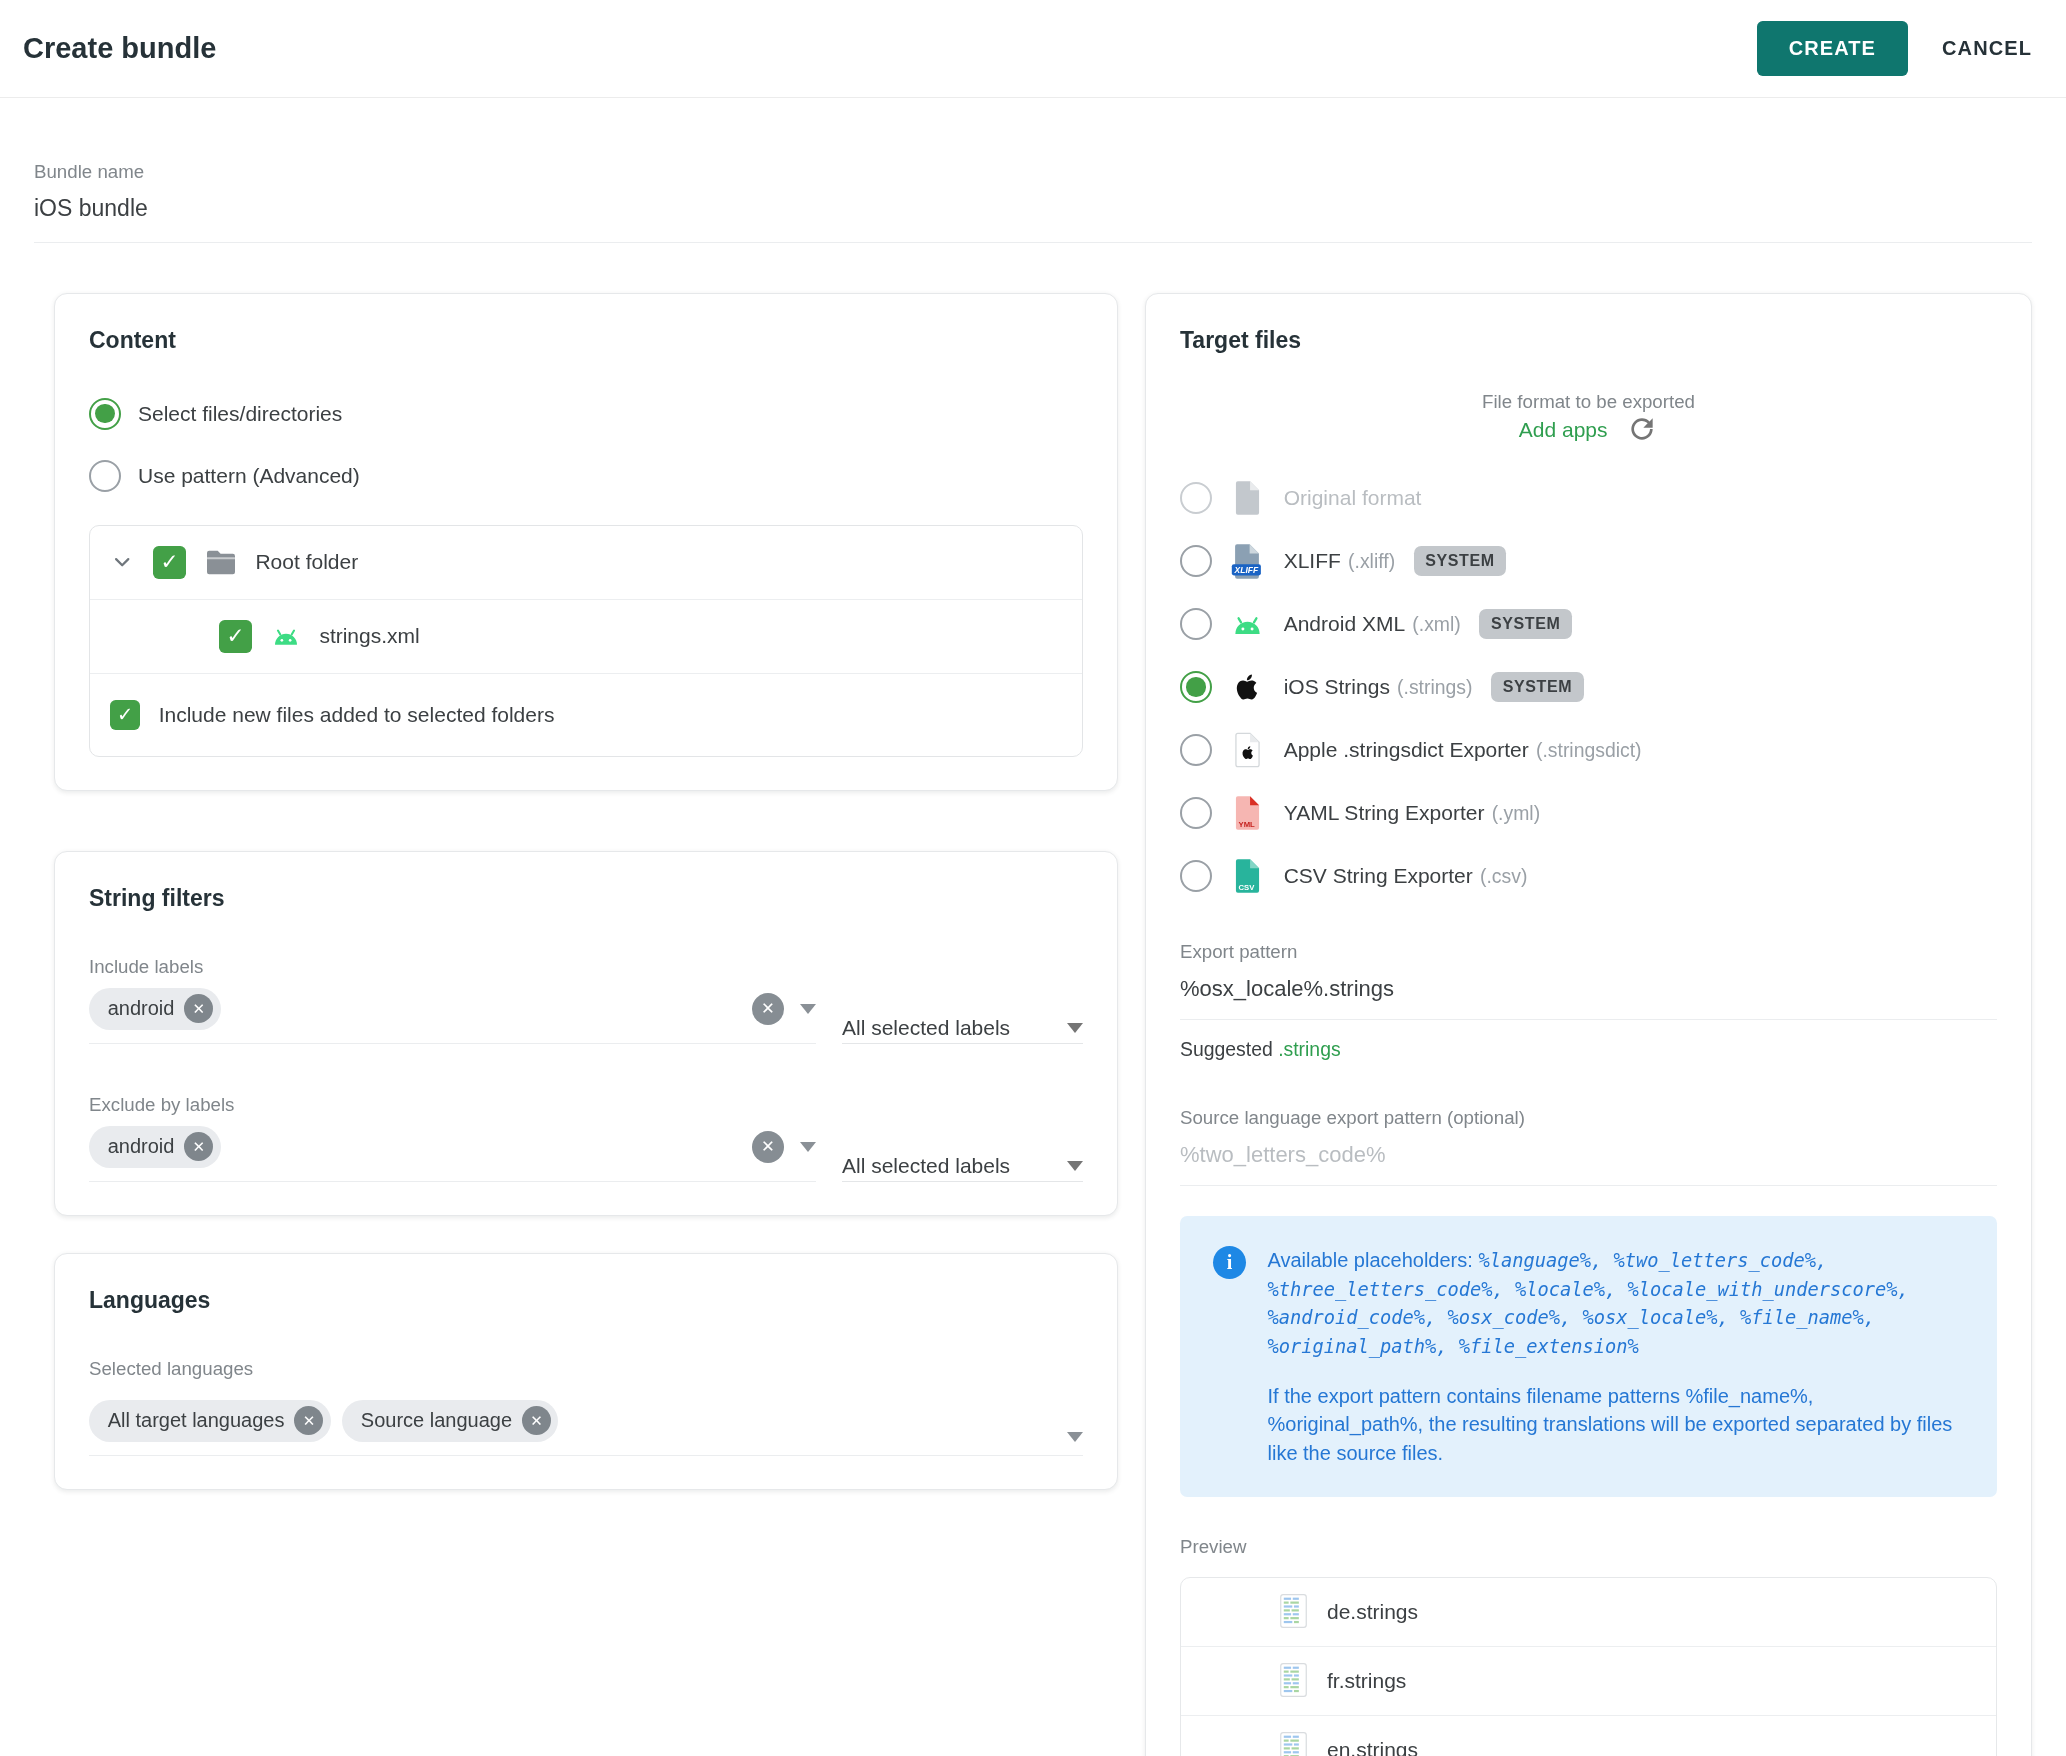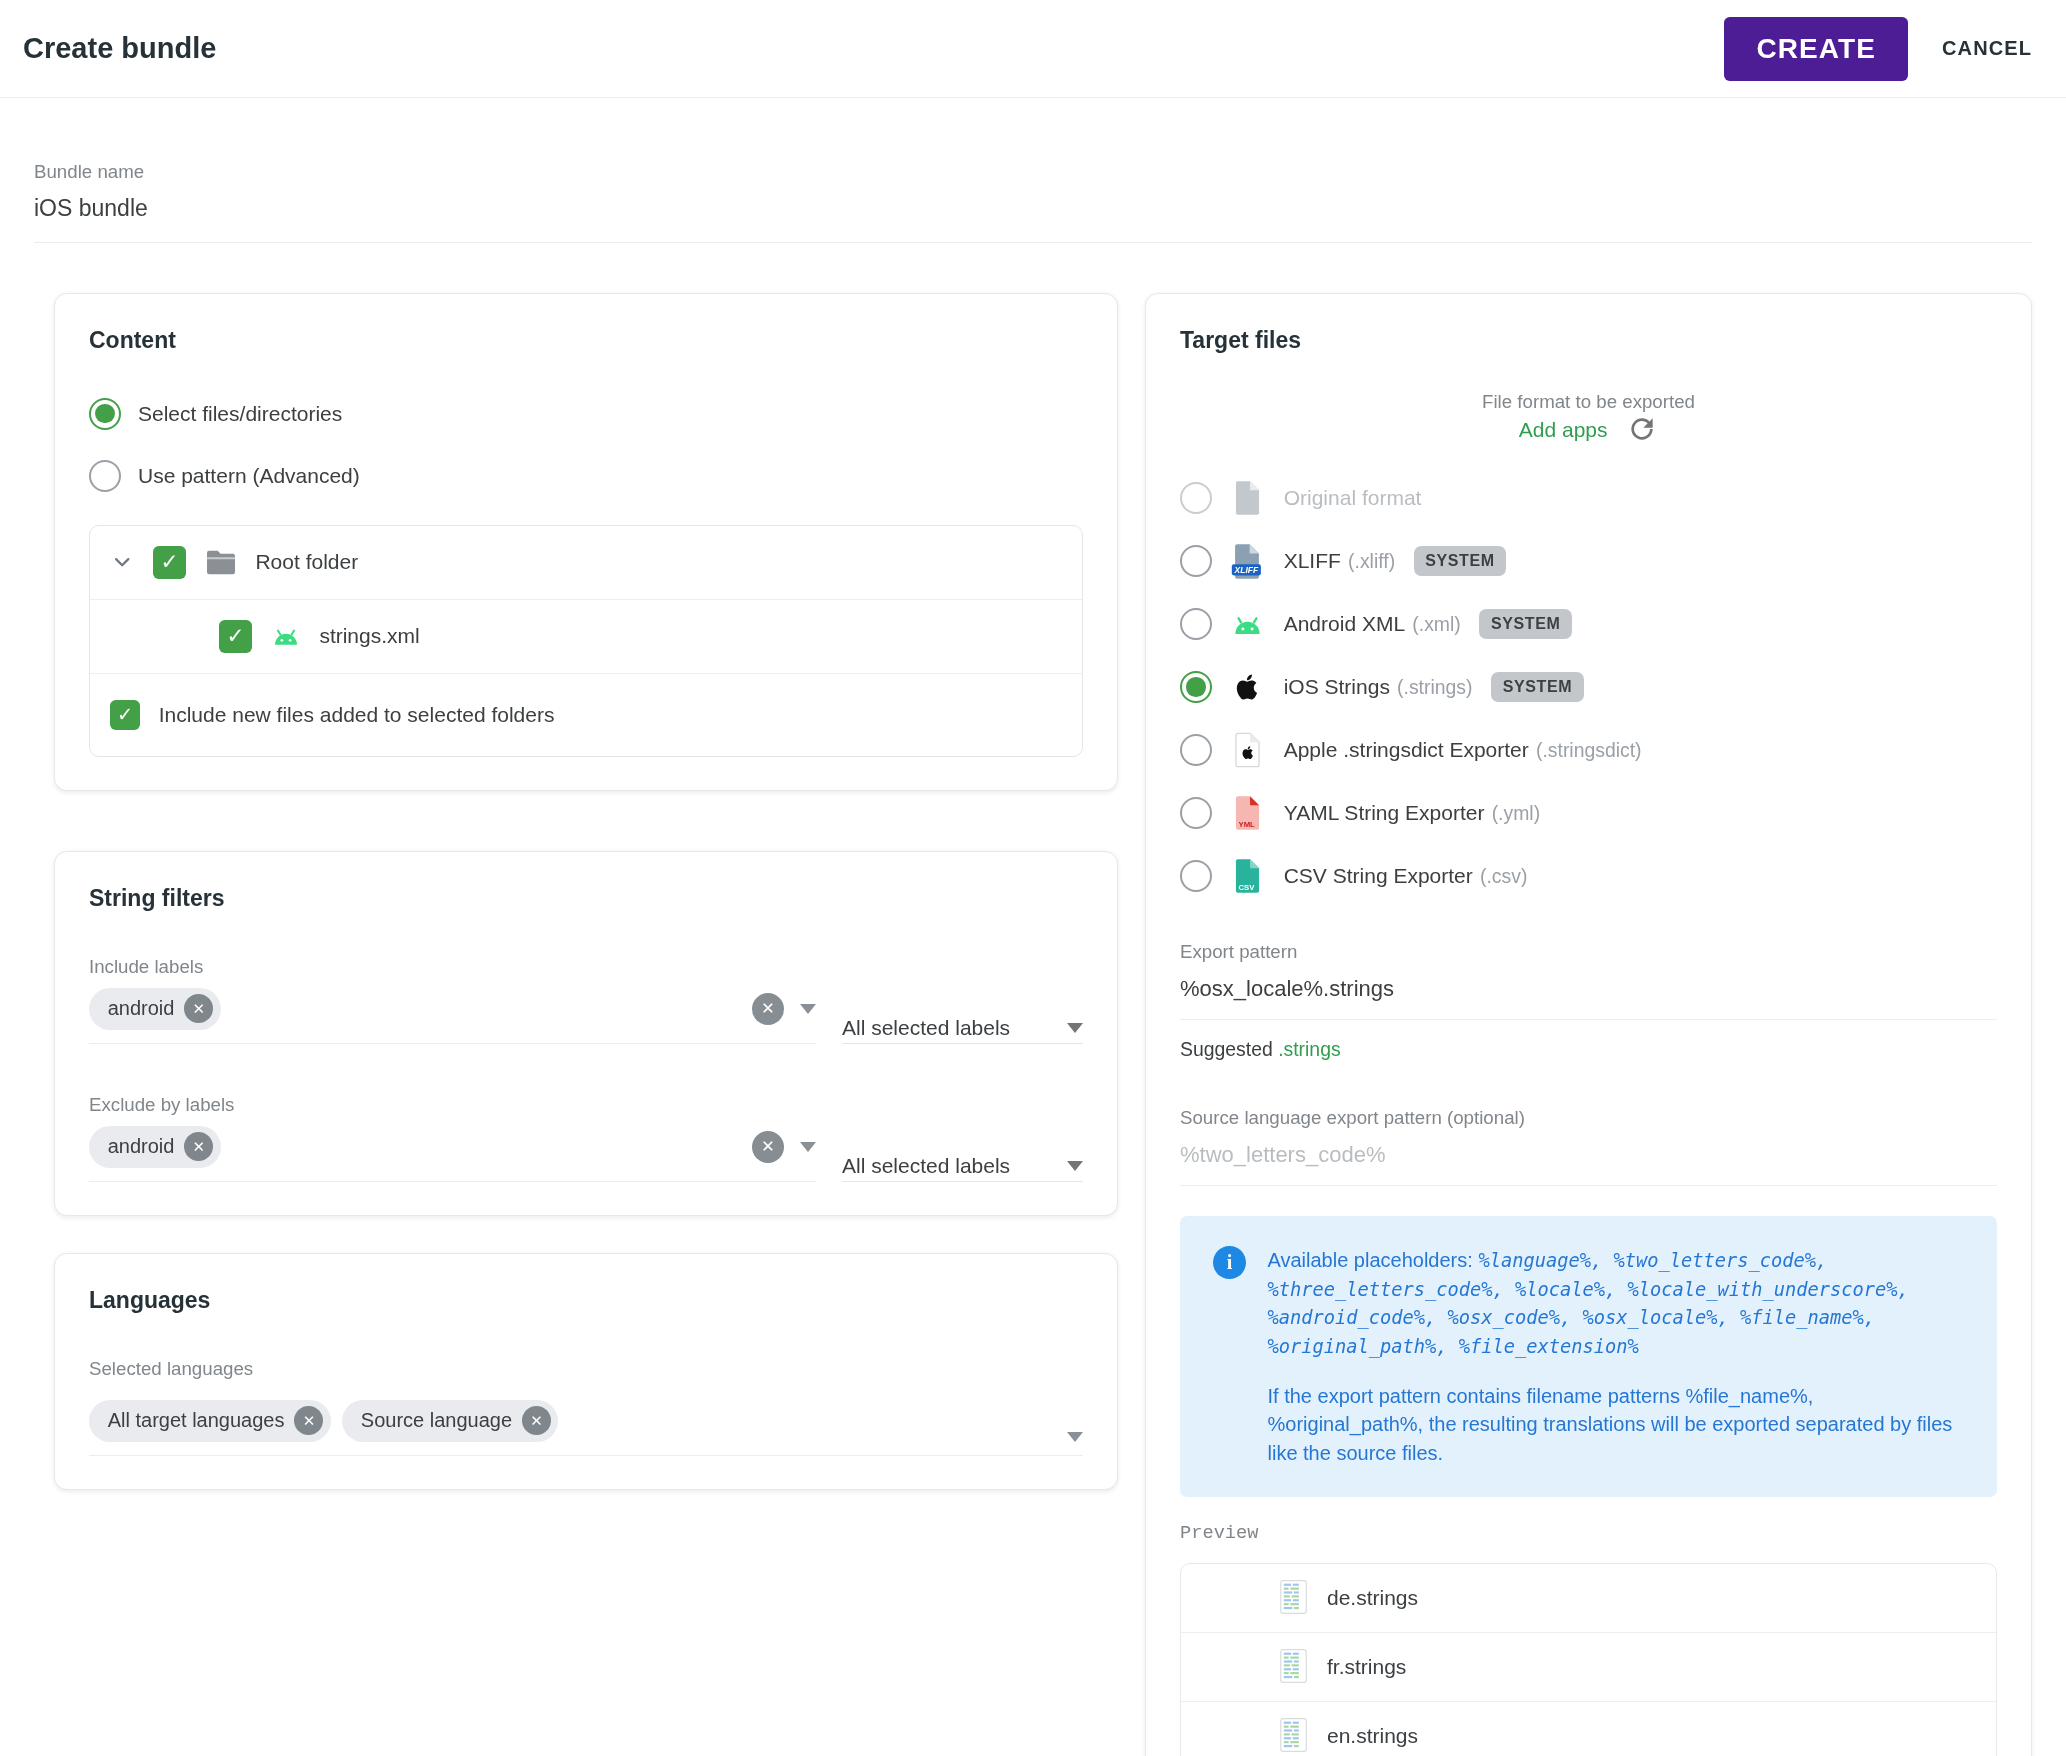--- a/index.html
+++ b/index.html
@@ -3,21 +3,21 @@
 <meta charset="utf-8">
 <style>
   * { margin:0; padding:0; box-sizing:border-box; }
   html,body { background:#fff; }
   body { width:2066px; height:1756px; font-family:"Liberation Sans","DejaVu Sans",sans-serif; color:#3c4043; overflow:hidden; }
 
   
   .topbar { height:98px; display:flex; align-items:center; justify-content:space-between; padding:0 34px 0 23px; border-bottom:1.4px solid #ececec; background:#fff; }
   .page-title { font-size:29px; font-weight:bold; color:#263238; }
   .topbar-actions { display:flex; align-items:center; }
-  .btn-create { background:#4c1d95; color:#fff; border:none; border-radius:5.7px; font-size:28px; font-weight:bold; letter-spacing:1.1px; padding:16px 32px; font-family:inherit; cursor:pointer; }
+  .btn-create { background:#0f766e; color:#fff; border:none; border-radius:5.7px; font-size:20px; font-weight:bold; letter-spacing:1.1px; padding:16px 32px; font-family:inherit; cursor:pointer; }
   .btn-cancel { background:none; border:none; color:#263238; font-size:20px; font-weight:bold; letter-spacing:1.1px; margin-left:34px; font-family:inherit; cursor:pointer; }
 
   .main { padding:0 34px; }
 
   
   .bundle-field { margin-top:63px; border-bottom:1.4px solid #ebedef; padding-bottom:20px; }
   .field-label { font-size:18.7px; color:#80868b; }
   .bundle-value { font-size:23px; color:#3c4043; margin-top:11.5px; }
 
   
@@ -84,21 +84,21 @@
   .pat-value.placeholder { color:#b9bdc1; }
   .suggested { margin-top:18.7px; font-size:19.4px; color:#3c4043; }
   .suggested .sugg-val { color:#2f9e4f; }
 
   .infobox { margin-top:30px; background:#e3f1fc; border-radius:7.2px; padding:30px 33px; display:flex; gap:21.5px; }
   .info-icon { width:33px; height:33px; border-radius:50%; background:#1e88e5; color:#fff; font-size:20px; font-weight:bold; display:flex; align-items:center; justify-content:center; flex:none; font-family:"Liberation Serif","DejaVu Serif",serif; }
   .info-text { font-size:20px; color:#2577d4; line-height:1.42; }
   .mono { font-family:"DejaVu Sans Mono","Liberation Mono",monospace; font-style:italic; font-size:18.7px; }
   .info-note { margin-top:21.5px; }
 
-  .preview-label { margin-top:25px;font-family:Liberation Mono, monospace; }
+  .preview-label { margin-top:39px; }
   .preview-box { margin-top:18.7px; border:1.4px solid #e6e8ea; border-radius:10px; overflow:hidden; padding-bottom:14.3px; }
   .prev-row { display:flex; align-items:center; gap:20px; padding:16px 0 16px 99px; border-bottom:1.4px solid #eceef0; }
   .prev-name { font-size:21px; color:#3c4043; font-weight:500; }
 </style>
 </head>
 <body>
 
 <div class="topbar">
   <div class="page-title">Create bundle</div>
   <div class="topbar-actions">

